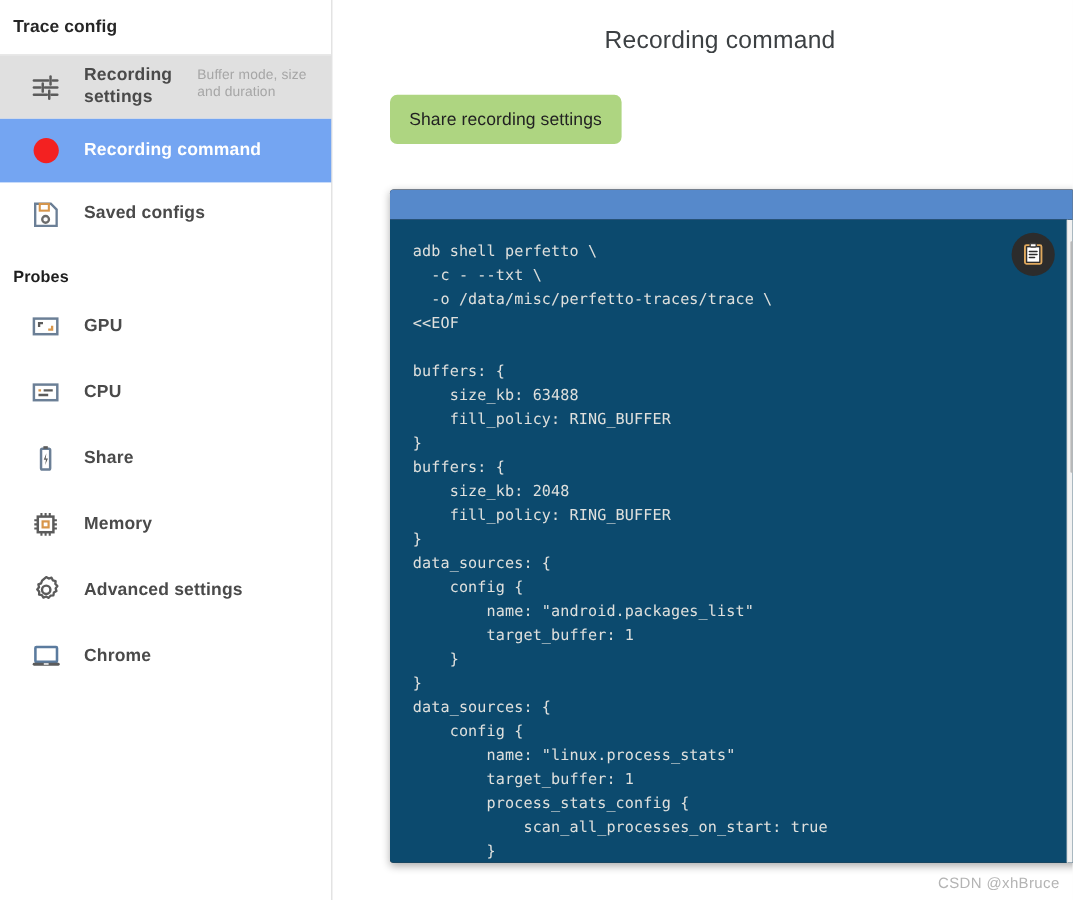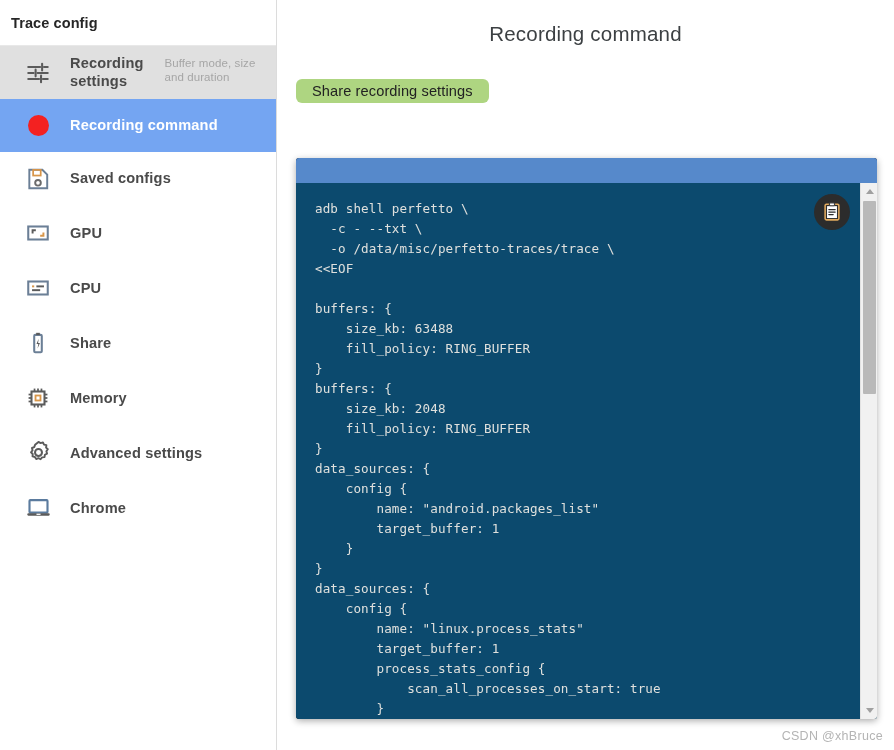--- a/index.html
+++ b/index.html
@@ -10,20 +10,21 @@
     background: #ffffff;
     font-family: "Liberation Sans", sans-serif;
   }
 
   #app {
     position: relative;
     width: 894px;
     height: 750px;
     display: flex;
     background: #ffffff;
+    gap: 29px;
   }
 
   
   .sidebar {
     width: 277px;
     height: 750px;
     background: #ffffff;
     border-right: 1px solid #dcdcdc;
     flex: 0 0 277px;
     position: relative;
@@ -129,21 +130,21 @@
 
   .share-btn {
     position: absolute;
     left: 19px;
     top: 79px;
     background: #aed581;
     color: #222222;
     border: none;
     border-radius: 6px;
     padding: 0 16px;
-    height: 24px;
+    height: 41px;
     font-size: 14.6px;
     font-family: "Liberation Sans", sans-serif;
     cursor: pointer;
     letter-spacing: .1px;
   }
 
   
   .code-card {
     position: absolute;
     left: 19px;
@@ -284,20 +285,21 @@
           <path d="M4 3.5 H16 L20.5 8 V20.5 H4 Z" fill="none" stroke="#6b7f96" stroke-width="1.8"></path>
           <rect x="7.5" y="3.6" width="7" height="5.2" fill="none" stroke="#d8964a" stroke-width="1.6"></rect>
           <circle cx="12" cy="15.5" r="2.6" fill="none" stroke="#6b6b6b" stroke-width="1.8"></circle>
         </svg>
       </span>
       <span class="nav-text">
         <span class="nav-title">Saved configs</span>
       </span>
     </div>
 
+    <div class="section-label">Probes</div>
 
     <div class="probe-item">
       <span class="nav-icon">
         <svg width="26" height="26" viewBox="0 0 24 24">
           <rect x="3" y="6" width="18" height="12" fill="none" stroke="#6b7f96" stroke-width="1.9"></rect>
           <path d="M10 9.5 H7 V12.5" fill="none" stroke="#5b5b5b" stroke-width="1.8"></path>
           <path d="M14 14.5 H17 V11.5" fill="none" stroke="#d8964a" stroke-width="1.8"></path>
         </svg>
       </span>
       <span class="probe-label">GPU</span>

